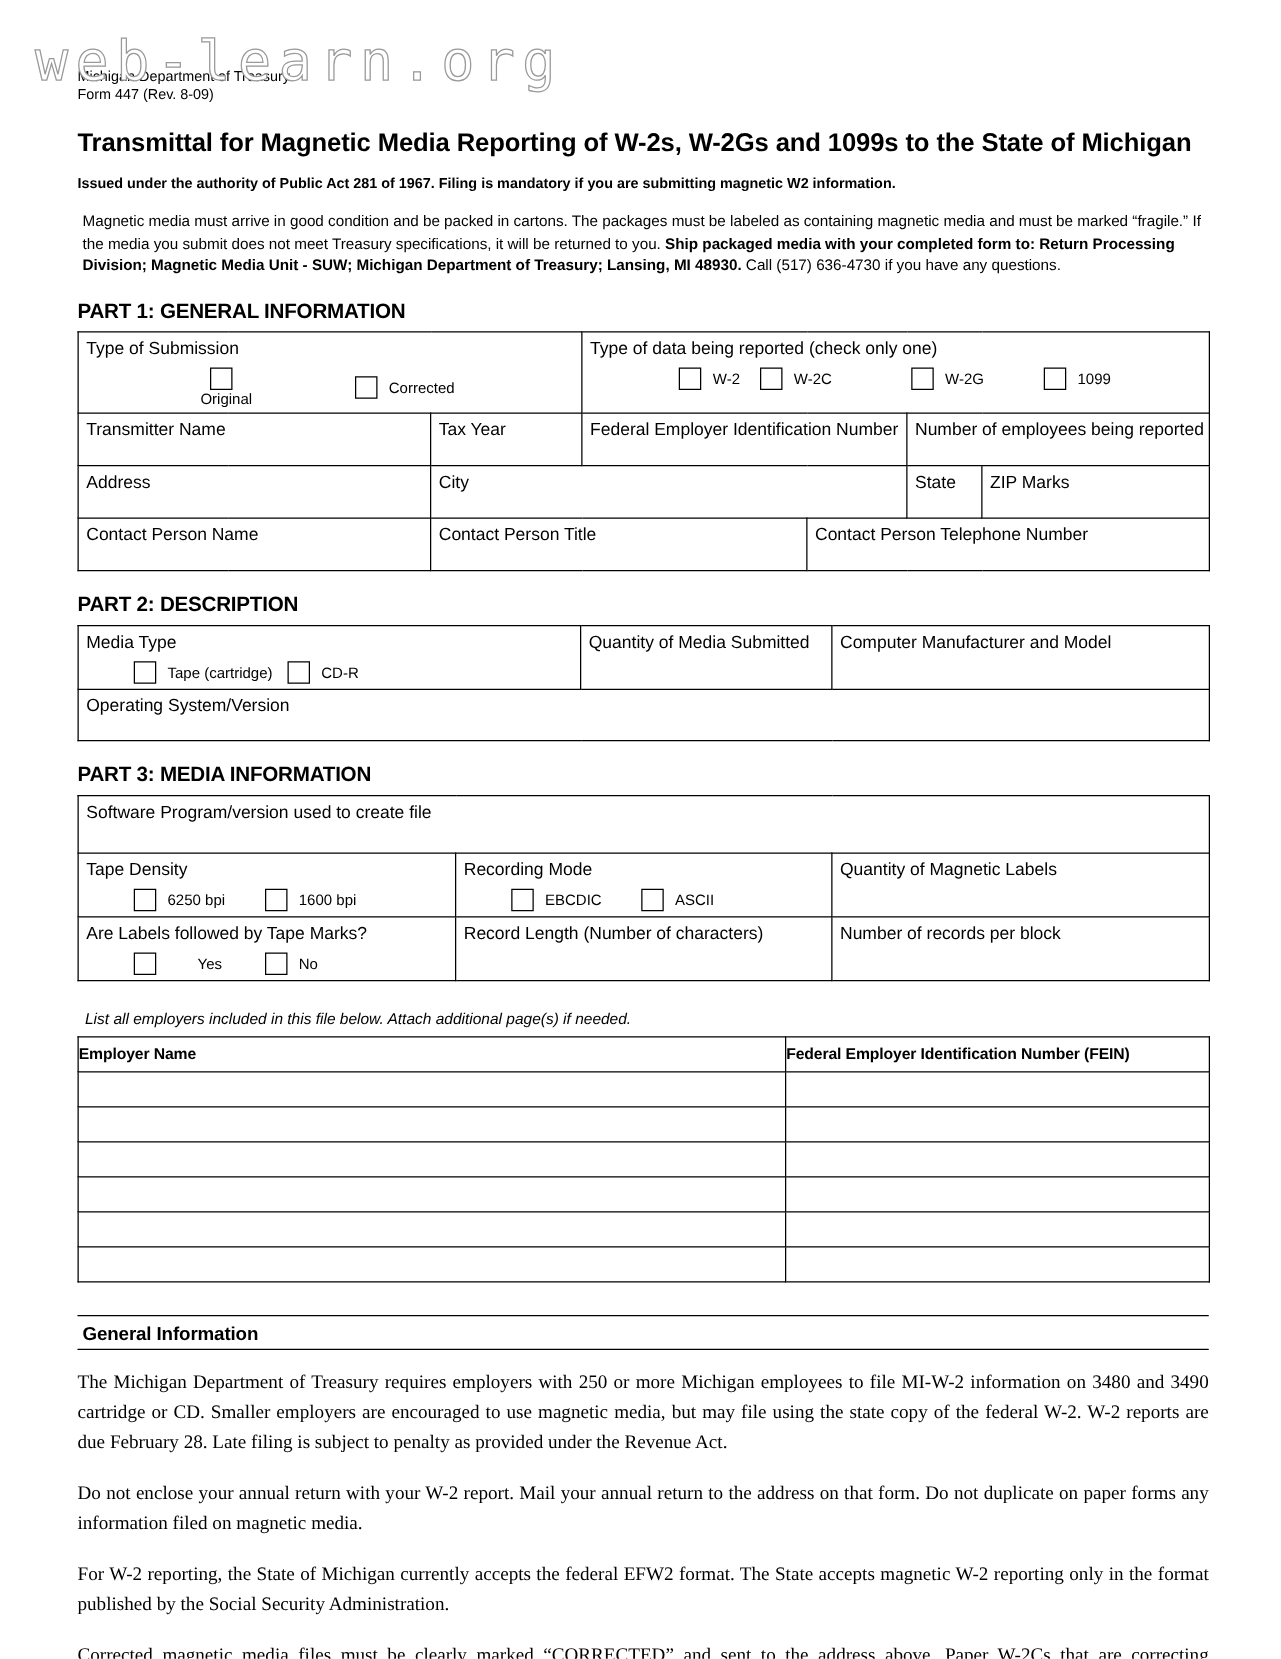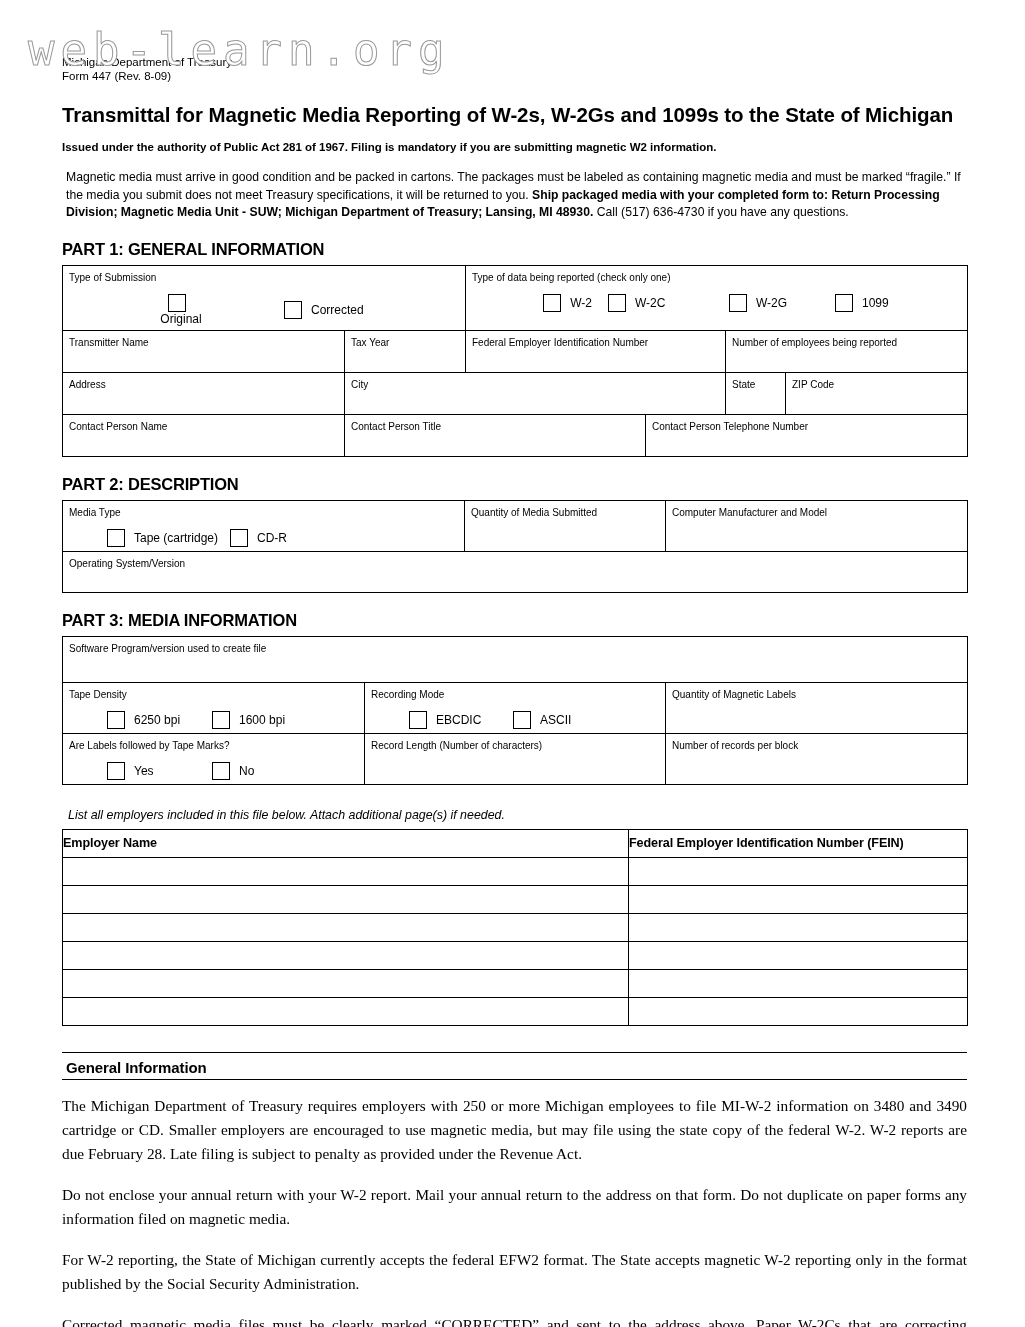--- a/index.html
+++ b/index.html
@@ -72,21 +72,21 @@
     border-collapse: collapse;
     table-layout: fixed;
   }
   .ftable td {
     border: 1px solid #000;
     vertical-align: top;
     padding: 5px 0 0 6px;
     font-size: 11.8px;
     line-height: 14px;
   }
-  .lbl { display: block; font-size: 10px; line-height: 14px; }
+  .lbl { display: block; font-size: 14px; line-height: 14px; }
 
   .cbrow { display: flex; align-items: center; margin-top: 9px; padding-bottom: 4px; }
   .cbitem { display: flex; align-items: center; }
   .cbox {
     width: 18px; height: 18px;
     border: 1.5px solid #000;
     background: #fff;
     display: inline-block;
     flex: 0 0 auto;
   }
@@ -231,21 +231,21 @@
           </td>
           <td colspan="3">
             <span class="lbl">City</span>
             <span class="lbl"></span>
           </td>
           <td>
             <span class="lbl">State</span>
             <span class="lbl"></span>
           </td>
           <td>
-            <span class="lbl">ZIP Code</span>
+            <span class="lbl">ZIP Marks</span>
             <span class="lbl"></span>
           </td>
         </tr>
 
         <tr>
           <td colspan="2" style="height:42px">
             <span class="lbl">Contact Person Name</span>
             <span class="lbl"></span>
           </td>
           <td colspan="2">
@@ -345,21 +345,21 @@
           </td>
           <td>
             <span class="lbl">Quantity of Magnetic Labels</span>
             <span class="lbl"></span>
           </td>
         </tr>
         <tr>
           <td>
             <span class="lbl">Are Labels followed by Tape Marks?</span>
             <div class="cbrow">
-              <div class="cbitem" style="width:143px;padding-left:38px;">
+              <div class="cbitem" style="width:143px;padding-left:38px;gap:24px;">
                 <span class="cbox"></span>
                 <span class="cblabel">Yes</span>
               </div>
               <div class="cbitem">
                 <span class="cbox"></span>
                 <span class="cblabel">No</span>
               </div>
             </div>
           </td>
           <td>

